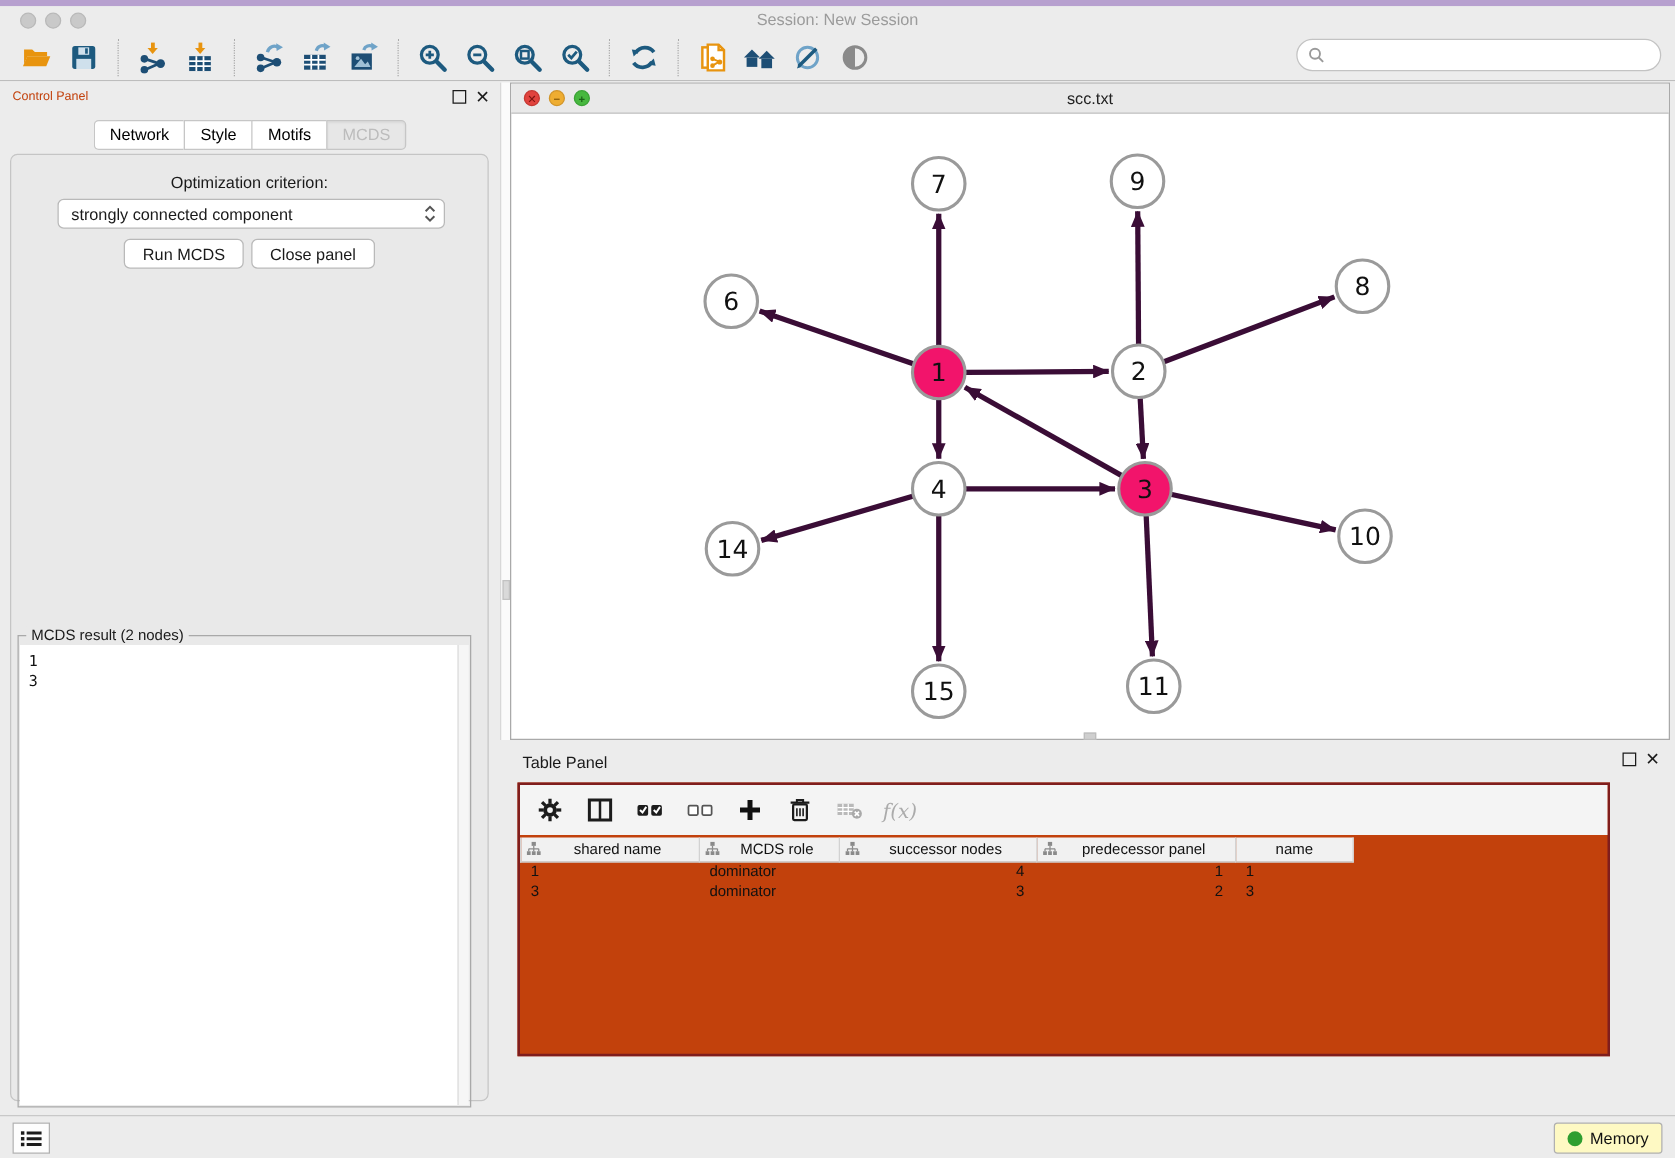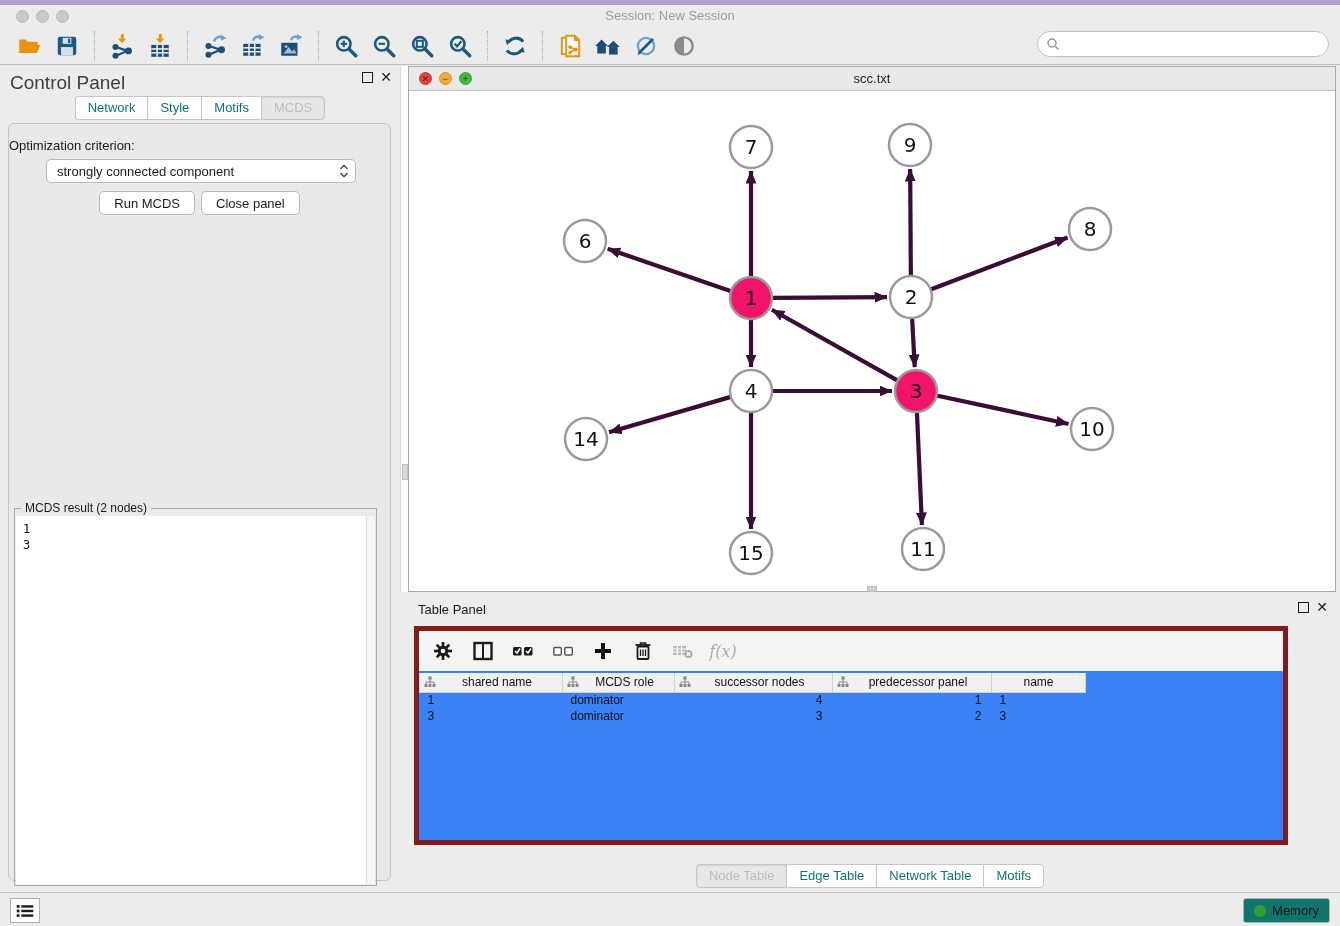--- a/index.html
+++ b/index.html
@@ -17,31 +17,31 @@
   
   .toolbar { position:absolute; left:0; top:28px; width:1340px; height:37px; background:#ececec; border-bottom:1px solid #bdbdbd; display:flex; align-items:center; padding-left:10px; }
   .tb-icon { width:30px; height:28px; display:flex; align-items:center; justify-content:center; margin:0 4px; }
   .tb-sep { width:1px; height:30px; margin:0 8px; border-left:1px dotted #aaa; }
   .searchbox { position:absolute; right:11px; top:3px; width:292px; height:26px; background:#fff; border:1px solid #c3c3c3; border-radius:13px; display:flex; align-items:center; padding-left:8px; }
   .searchbox input { border:none; outline:none; flex:1; font-size:12px; background:transparent; margin-left:4px; }
 
   
   .control-panel { position:absolute; left:0; top:65px; width:400px; height:827px; background:#ececec; }
   .cp-header { position:absolute; left:0; top:2px; width:100%; height:24px; }
-  .cp-title { position:absolute; left:10px; top:5px; font-size:19px; color:#404040; }
+  .cp-title { position:absolute; left:10px; top:5px; font-size:10px; color:#c2410c; }
   .win-btns { position:absolute; right:8px; top:5px; display:flex; gap:7px; align-items:center; }
   .float-btn { width:11px; height:11px; border:1.5px solid #1a1a1a; }
   .close-btn { font-size:14px; font-weight:bold; color:#1a1a1a; line-height:11px; }
   .cp-tabs { position:absolute; left:0; top:31px; width:100%; display:flex; justify-content:center; }
-  .tab { font-size:13px; padding:3px 12px 4px; background:#fff; border:1px solid #c6c6c6; border-right:none; color:#0f766e; }
+  .tab { font-size:13px; padding:3px 12px 4px; background:#fff; border:1px solid #c6c6c6; border-right:none; color:#000000; }
   .tab:first-child { border-radius:4px 0 0 4px; }
   .tab:last-child { border-radius:0 4px 4px 0; border-right:1px solid #c6c6c6; }
   .tab.selected { background:#e7e7e7; color:#bcbcbc; box-shadow:inset 0 1px 2px rgba(0,0,0,.08); }
   .cp-box { position:absolute; left:8px; top:58px; width:383px; height:758px; background:#e9e9e9; border:1px solid #c5c5c5; border-radius:6px; }
-  .opt-label { position:absolute; left:0; width:100%; top:14px; font-size:13px; color:#1a1a1a; }
+  .opt-label { position:absolute; left:0; width:100%; top:14px; text-align:center; font-size:13px; color:#1a1a1a; }
   .criterion { position:absolute; left:37px; top:35px; width:310px; height:24px; background:#fff; border:1px solid #b9b9b9; border-radius:5px; display:flex; align-items:center; padding:0 6px 0 10px; font-size:13px; color:#1a1a1a; }
   .criterion .spacer { flex:1; }
   .btn-row { position:absolute; left:0; top:67px; width:100%; display:flex; justify-content:center; gap:6px; }
   .push-btn { background:#fff; border:1px solid #b9b9b9; border-radius:5px; font-size:13px; color:#1a1a1a; padding:3px 14px; height:24px; font-family:inherit; }
   .result-group { position:absolute; left:5px; top:384px; width:363px; height:378px; border:1px solid #a9a9a9; }
   .result-legend { position:absolute; left:6px; top:-8px; background:#e9e9e9; padding:0 4px; font-size:12px; color:#1a1a1a; }
   .result-text { position:absolute; left:1px; top:7px; right:10px; bottom:1px; background:#fff; font-size:12px; line-height:16px; padding:5px 0 0 7px; color:#111; white-space:pre; overflow:hidden; }
   .result-scroll { position:absolute; top:7px; right:1px; width:9px; bottom:1px; background:#f6f6f6; border-left:1px solid #ddd; }
 
   
@@ -56,36 +56,36 @@
   .tl.red { background:#e1433e; border:1px solid #c43832; color:#7d1410; }
   .tl.yellow { background:#eead31; border:1px solid #d1952a; color:#8a5d08; }
   .tl.green { background:#47b83f; border:1px solid #3aa236; color:#1c6419; }
   .nw-canvas { position:absolute; left:0; top:24px; width:928px; height:502px; }
   .nw-handle { position:absolute; left:458px; bottom:-1px; width:10px; height:6px; background:#cfcfcf; border:1px solid #bdbdbd; }
 
   
   .table-panel { position:absolute; left:0; top:531px; width:940px; height:296px; background:#ececec; }
   .tp-title { position:absolute; left:18px; top:6px; font-size:13px; color:#1a1a1a; }
   .tp-btns { position:absolute; right:12px; top:6px; display:flex; gap:7px; align-items:center; }
-  .tp-content { position:absolute; left:14px; top:30px; width:874px; height:219px; background:#3b82f6; border:5px solid #7f1d1d; }
+  .tp-content { position:absolute; left:14px; top:30px; width:874px; height:219px; background:#c2410c; border:2px solid #7f1d1d; }
   .tp-toolbar { position:absolute; left:0; top:0; width:100%; height:40px; background:#f4f4f4; display:flex; align-items:center; padding-left:12px; gap:16px; }
   .tp-tool { display:flex; align-items:center; justify-content:center; width:24px; height:24px; }
   .fx { font-family:"DejaVu Serif","Liberation Serif",serif; font-style:italic; font-size:16px; color:#ababab; }
   table.node-table { position:absolute; left:0; top:42px; border-collapse:collapse; table-layout:fixed; font-size:12px; }
   table.node-table th { background:#f1f1f1; border:1px solid #d2d2d2; border-top:none; height:19px; font-weight:normal; color:#111; padding:0 4px; }
   table.node-table th .th-inner { display:flex; align-items:center; }
   table.node-table th .th-label { flex:1; text-align:center; }
   table.node-table td { height:16px; padding:0 10px 0 8px; color:#111; }
   td.num { text-align:right; }
   .tp-tabs { position:absolute; left:0; top:268px; width:100%; display:flex; justify-content:center; }
 
   
   .statusbar { position:absolute; left:0; top:892px; width:1340px; height:34px; background:#ececec; border-top:1px solid #c8c8c8; }
   .list-btn { position:absolute; left:10px; top:5px; width:30px; height:25px; background:#fdfdfd; border:1px solid #b0b0b0; display:flex; align-items:center; justify-content:center; }
-  .memory-btn { position:absolute; right:10px; top:5px; height:25px; background:#0f766e; border:1px solid #b0b0b0; border-radius:3px; display:flex; align-items:center; gap:6px; padding:0 10px; font-size:13px; color:#111; }
+  .memory-btn { position:absolute; right:10px; top:5px; height:25px; background:#fef9c3; border:1px solid #b0b0b0; border-radius:3px; display:flex; align-items:center; gap:6px; padding:0 10px; font-size:13px; color:#111; }
   .mem-dot { width:12px; height:12px; border-radius:50%; background:#2e9e30; }
 </style>
 </head>
 <body>
 
 <div class="top-accent"></div>
 
 <div class="titlebar">
   <div class="traffic gray" style="left:16px"></div>
   <div class="traffic gray" style="left:36px"></div>
@@ -540,26 +540,20 @@
           <tr>
             <td>3</td>
             <td>dominator</td>
             <td class="num">3</td>
             <td class="num">2</td>
             <td>3</td>
           </tr>
         </tbody>
       </table>
     </div>
-    <div class="tp-tabs">
-      <span class="tab selected">Node Table</span>
-      <span class="tab">Edge Table</span>
-      <span class="tab">Network Table</span>
-      <span class="tab">Motifs</span>
-    </div>
   </div>
 </div>
 
 <div class="statusbar">
   <div class="list-btn">
     <svg width="22" height="20" viewBox="0 0 24 20">
         <g fill="#1c1c1c">
           <rect x="3" y="3.5" width="3" height="3"></rect>
           <rect x="3" y="8.5" width="3" height="3"></rect>
           <rect x="3" y="13.5" width="3" height="3"></rect>

